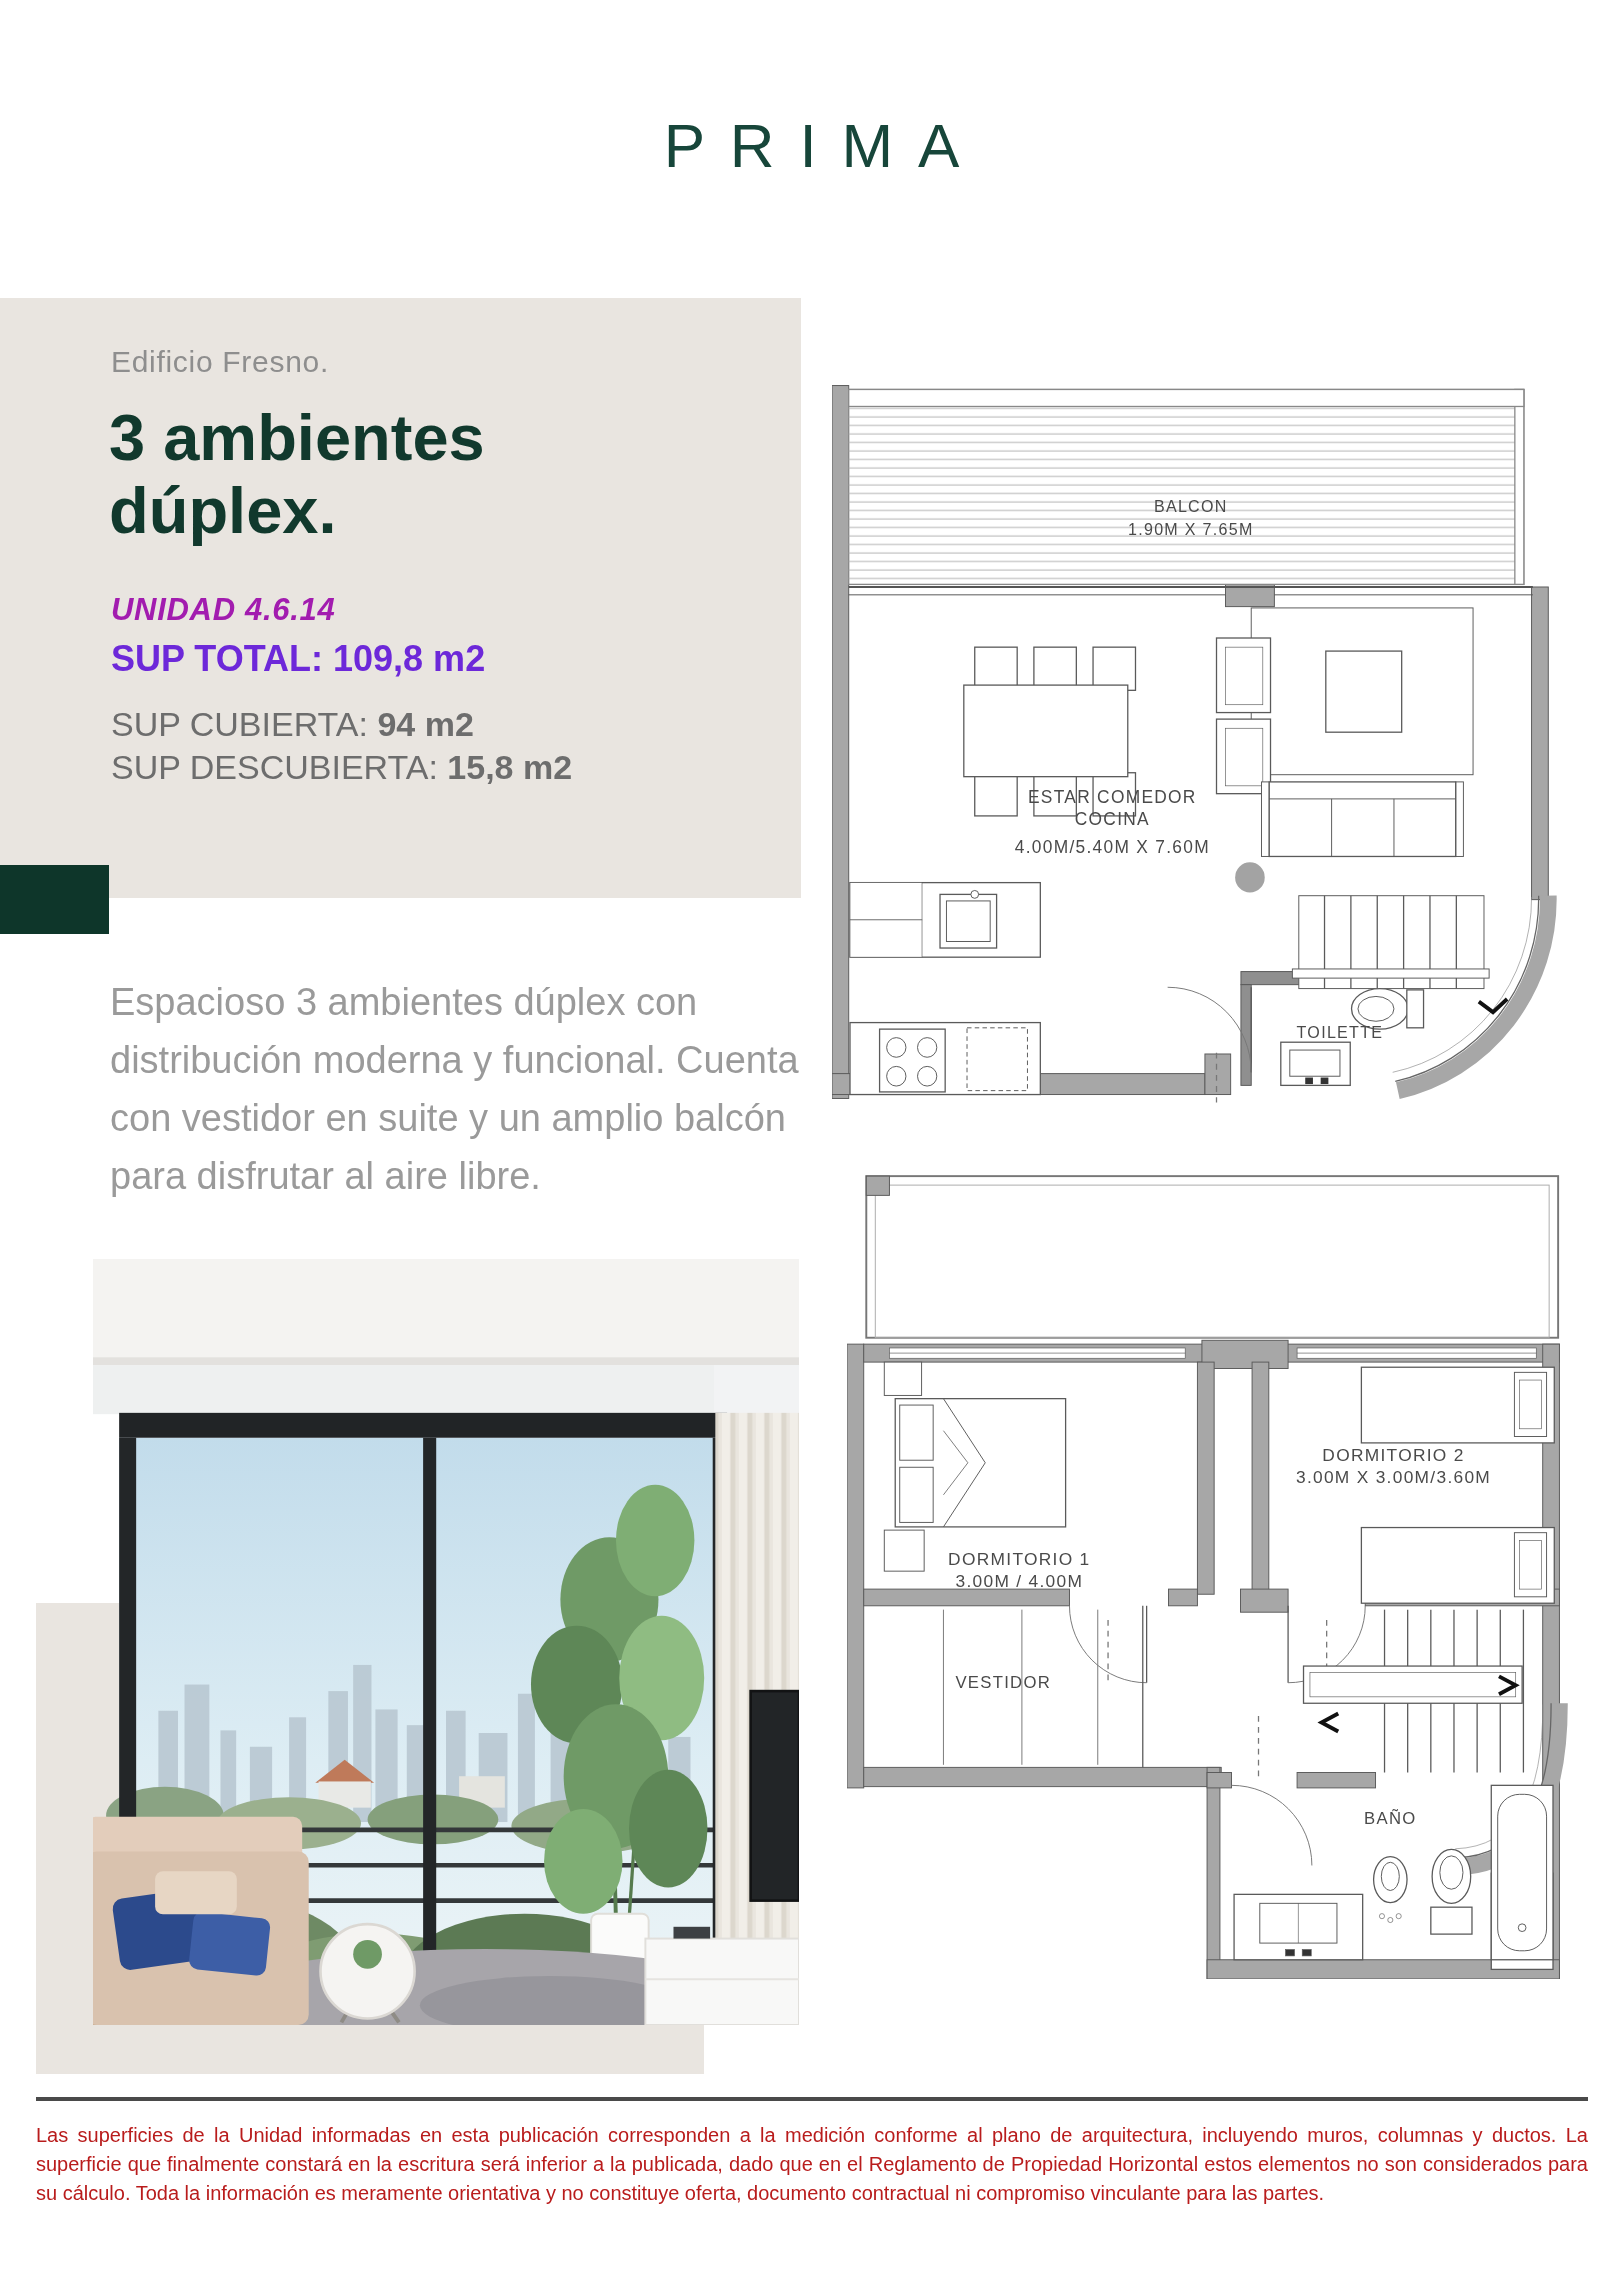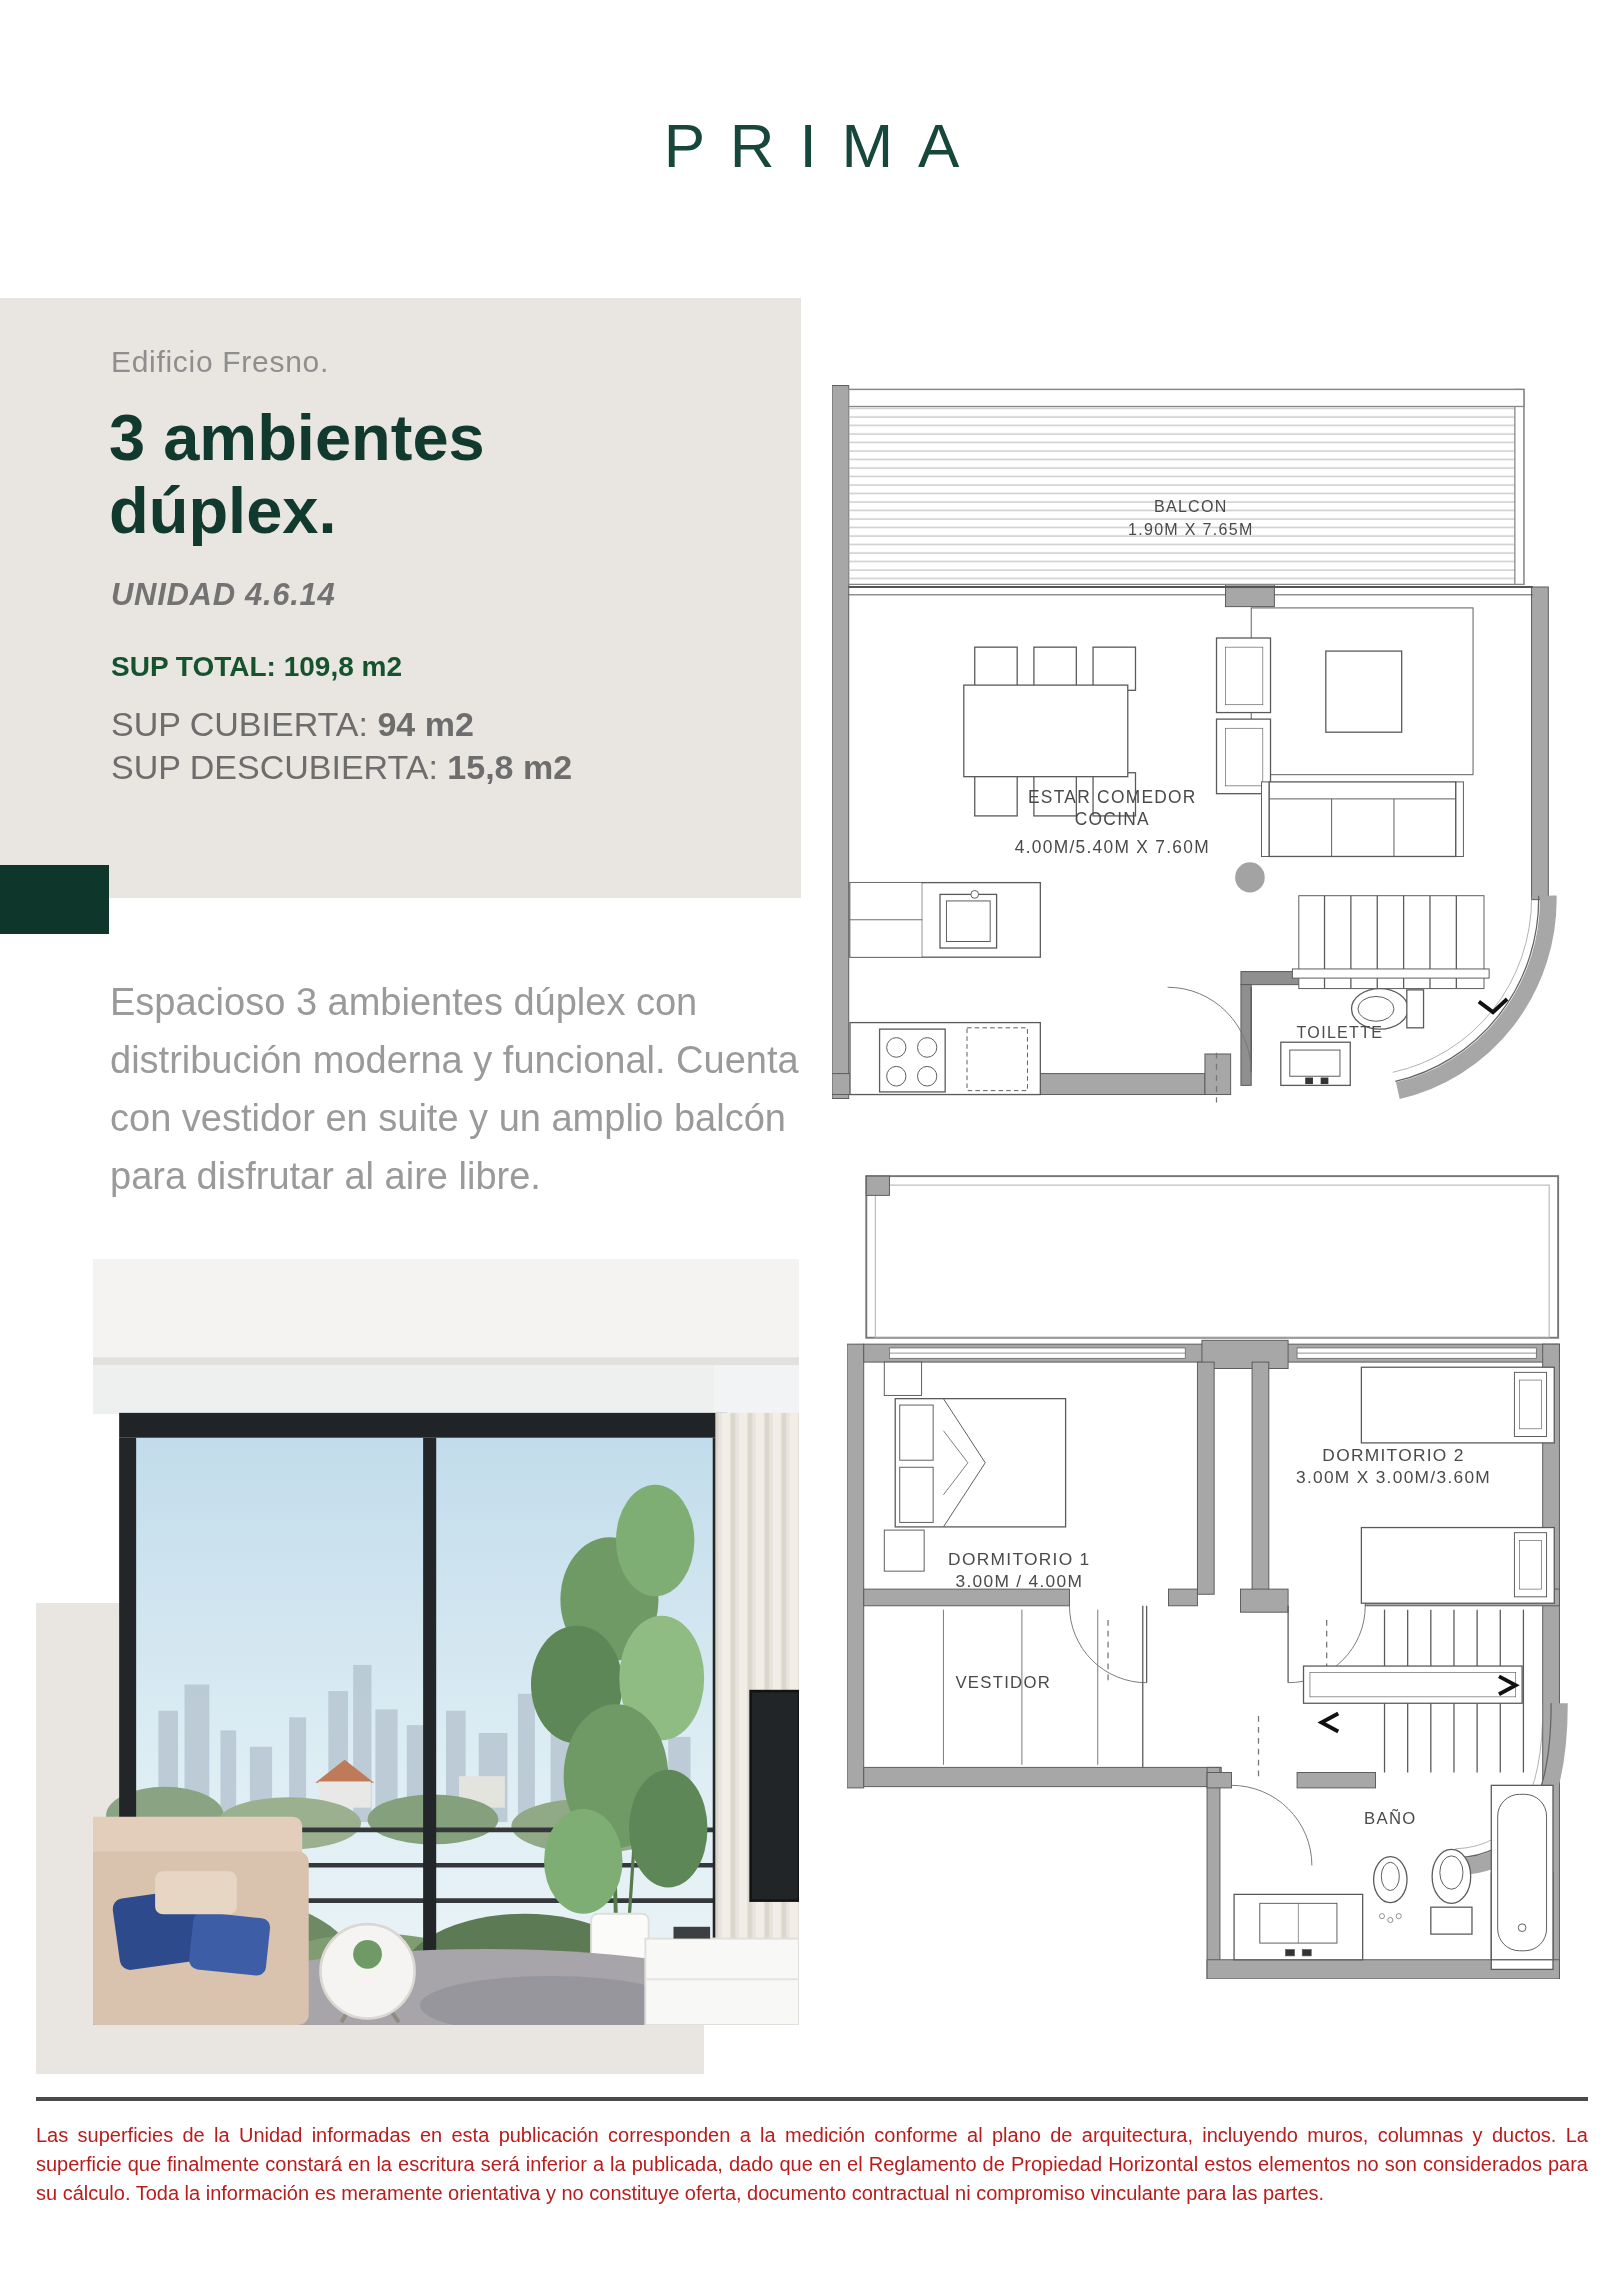--- a/index.html
+++ b/index.html
@@ -9,22 +9,22 @@
 
   
   .logo{left:0;right:0;top:110px;text-align:center;color:#17463a;font-size:62px;
         font-weight:300;letter-spacing:0.40em;text-indent:0.40em;}
 
   
   .info-panel{left:0;top:298px;width:801px;height:600px;background:#e9e5e0;text-decoration:underline;}
   .eyebrow{left:111px;top:47px;font-size:30px;color:#8e8e8e;letter-spacing:0.7px;}
   .title{left:109px;top:103px;width:471px;font-size:65px;line-height:73px;font-weight:bold;
          color:#11392d;letter-spacing:0px;}
-  .unit{left:111px;top:279px;font-size:31px;font-style:italic;font-weight:600;color:#737373;letter-spacing:0.7px;}
-  .sup-total{left:111px;top:340px;font-size:28px;font-weight:bold;color:#14532d;margin-top:13px;}
+  .unit{left:111px;top:294px;font-size:31px;font-style:italic;font-weight:600;color:#a21caf;letter-spacing:0.7px;}
+  .sup-total{left:111px;top:340px;font-size:36px;font-weight:bold;color:#6d28d9;}
   .sup-row{left:111px;font-size:34px;color:#6d6d6d;}
   .sup-row b{font-weight:bold;}
   .sup-cub{top:407px;} .sup-desc{top:450px;}
 
   .accent-rect{left:0;top:865px;width:109px;height:69px;background:#0e362a;}
 
   .description{left:110px;top:973px;width:723px;font-size:38px;line-height:58px;color:#9a9a9a;}
 
   .photo-shadow{left:36px;top:1603px;width:668px;height:471px;background:#e9e5e0;}
   .photo{left:93px;top:1259px;width:706px;height:766px;}

